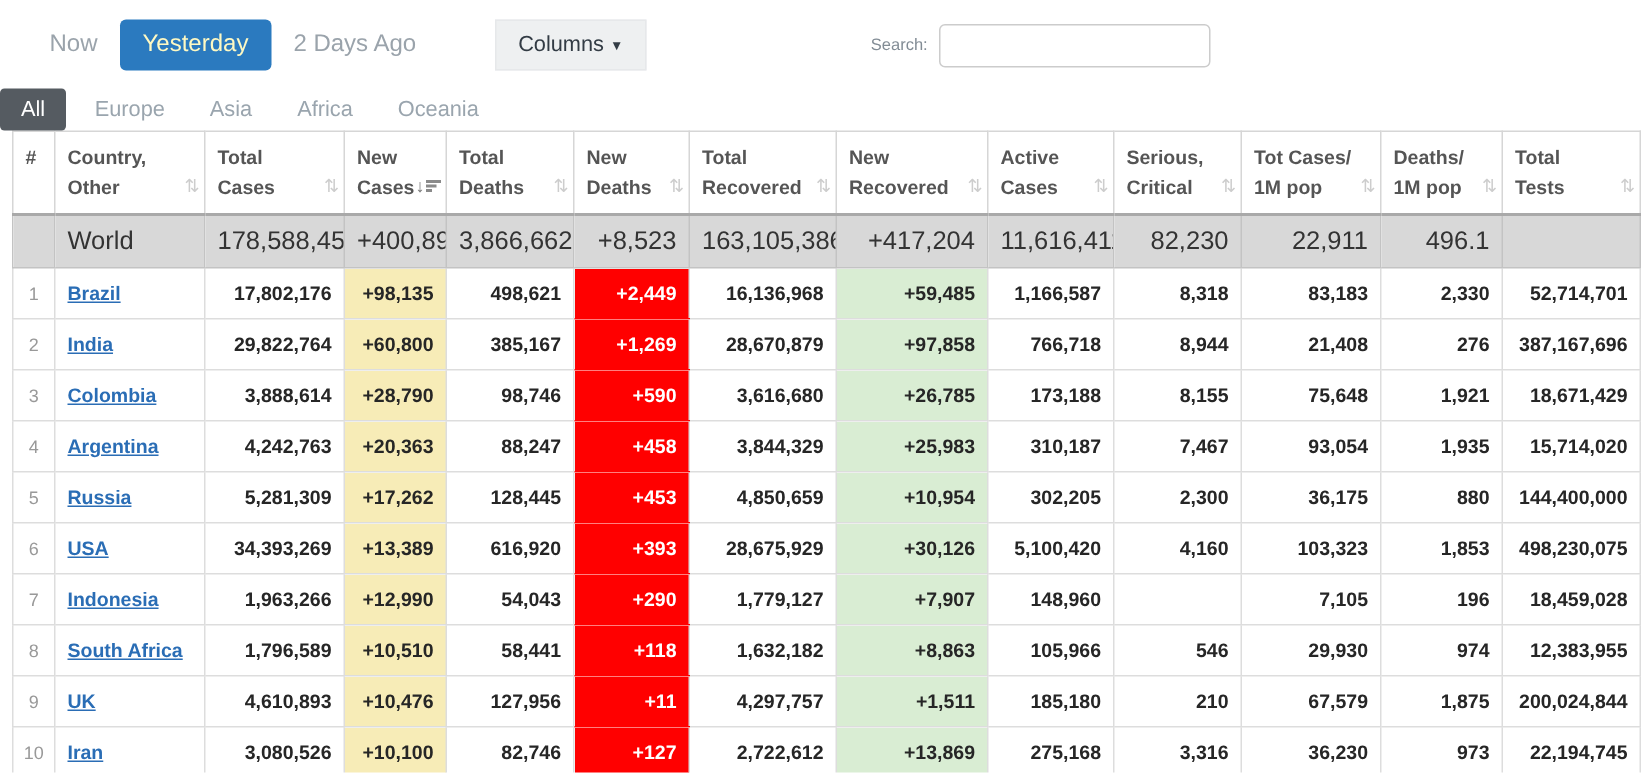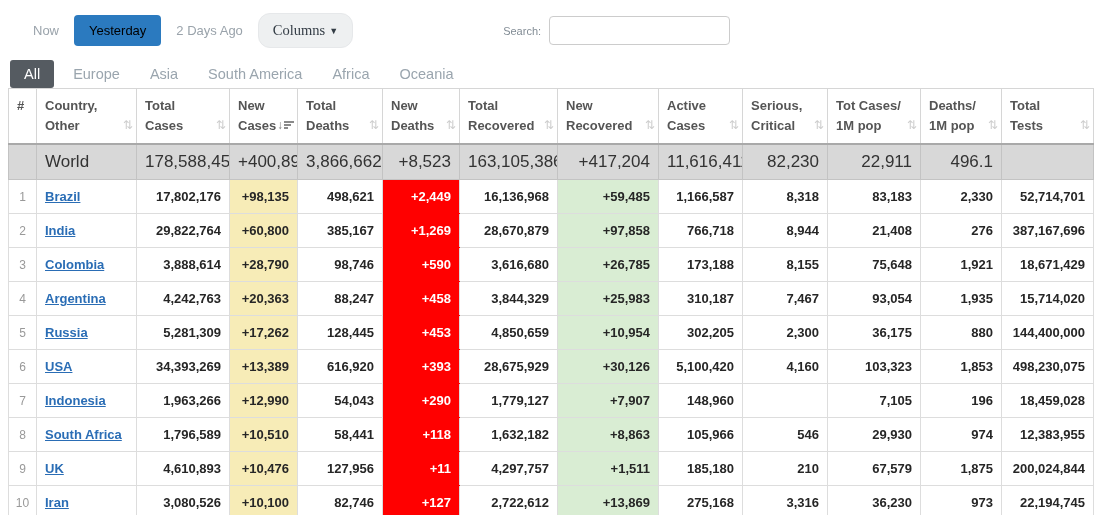--- a/index.html
+++ b/index.html
@@ -11,37 +11,37 @@
   }
   *{box-sizing:border-box;}
   html,body{margin:0;padding:0;}
   body{
     width:1099px;height:515px;overflow:hidden;background:#fff;
     font-family:"Liberation Sans", sans-serif;
   }
   
   .toolbar{display:flex;align-items:center;padding:13px 0 0 18px;}
   .tbtn{
-    font-family:inherit;font-size:13px;border:none;background:none;
+    font-family:inherit;font-size:16px;border:none;background:none;
     color:var(--muted);padding:8px 15px;border-radius:4px;cursor:pointer;white-space:nowrap;
   }
-  .tbtn.active{background:var(--accent);color:#000000;}
+  .tbtn.active{background:var(--accent);color:#fef9c3;}
   .btn-columns{
-    font-family:Liberation Serif, serif;font-size:14.5px;border:1px solid #e6e8ea;
-    background:var(--cols-bg);color:var(--cols-text);padding:8px 14px;border-radius:12px;cursor:pointer;
+    margin-left:38px;font-family:Liberation Sans, sans-serif;font-size:14.5px;border:1px solid #e6e8ea;
+    background:var(--cols-bg);color:var(--cols-text);padding:8px 14px;border-radius:0;cursor:pointer;
   }
   .btn-columns .caret{font-size:9px;position:relative;top:-1px;margin-left:4px;}
   .search-wrap{margin-left:150px;display:flex;align-items:center;}
   .search-label{font-size:11px;color:#828c95;margin-right:8px;}
   .search-input{
     width:181px;height:29px;border:1px solid #ccc;border-radius:4px;
     font-family:inherit;font-size:14px;padding:0 8px;outline:none;
   }
   
-  .tabs{display:flex;align-items:flex-end;margin-top:12px;padding-left:10px;}
+  .tabs{display:flex;align-items:flex-end;margin-top:12px;}
   .tab{
     font-family:inherit;font-size:14.5px;border:none;background:none;cursor:pointer;
     color:var(--tab-inactive);padding:6px 11px;margin-right:8px;white-space:nowrap;
   }
   .tab.active{background:var(--tab-active);color:#fff;border-radius:3px;padding:6px 14px;}
   
   table{
     border-collapse:collapse;table-layout:fixed;margin:0 0 0 8px;width:1085px;
   }
   th{
@@ -82,21 +82,20 @@
   <div class="search-wrap">
     <span class="search-label">Search:</span>
     <input class="search-input" type="text" value="" style="">
   </div>
 </div>
 
 <div class="tabs" id="region-tabs">
     <button class="tab active">All</button>
     <button class="tab">Europe</button>
     <button class="tab">Asia</button>
-    <button class="tab">South America</button>
     <button class="tab">Africa</button>
     <button class="tab">Oceania</button>
   </div>
 
 <table id="stats-table">
   <colgroup id="cols">
       <col style="width: 28px;">
       <col style="width: 100px;">
       <col style="width: 93px;">
       <col style="width: 68px;">

